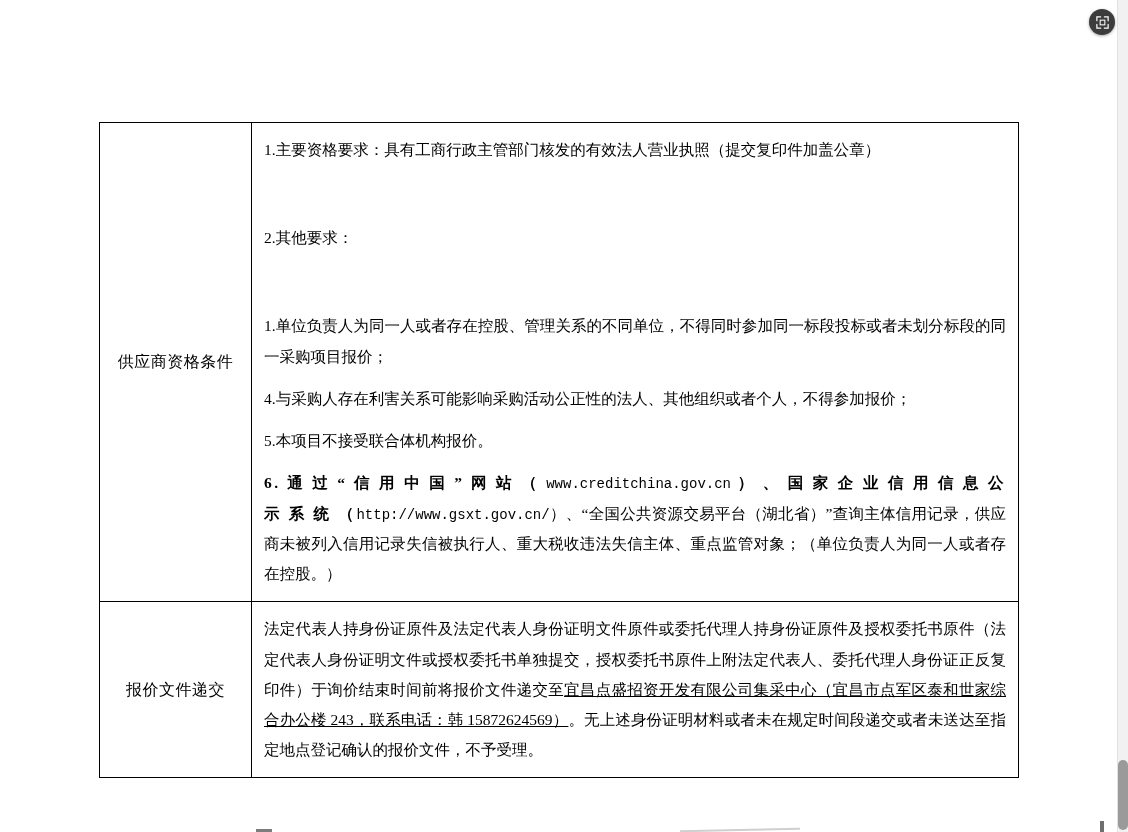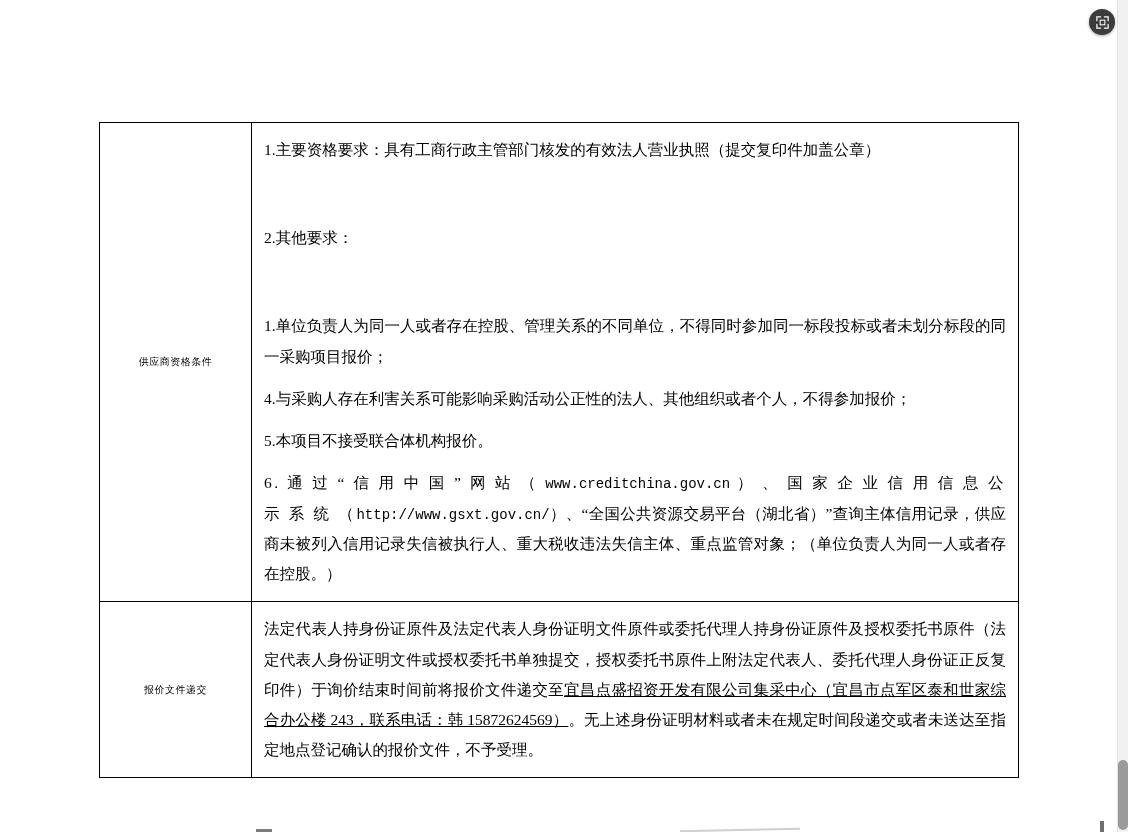--- a/index.html
+++ b/index.html
@@ -72,21 +72,21 @@
     table-layout: fixed;
   }
   .doc-table td {
     border: 1px solid #000000;
     vertical-align: middle;
     padding: 0;
   }
   .label-cell {
     width: 152px;
     text-align: center;
-    font-size: 10px;
+    font-size: 16px;
     letter-spacing: 0.5px;
     line-height: 1.6;
     font-family: "Liberation Serif", serif;
     font-weight: 400;
   }
   .body-cell {
     padding: 10px 12px 10px 14px;
     font-size: 15.5px;
     line-height: 1.95;
     text-align: justify;
@@ -96,20 +96,21 @@
     margin: 12px;
   }
   .gap-md { height: 34px; }
   .mono {
     font-family: "Liberation Mono", monospace;
     font-size: 14px;
     letter-spacing: 0px;
   }
   .spread {
     letter-spacing: 2.4px;
+    font-weight: bold;
   }
   .u { text-decoration: underline; }
 
   
   .artifact-1 {
     position: absolute;
     left: 256px;
     bottom: 0px;
     width: 16px;
     height: 3px;

